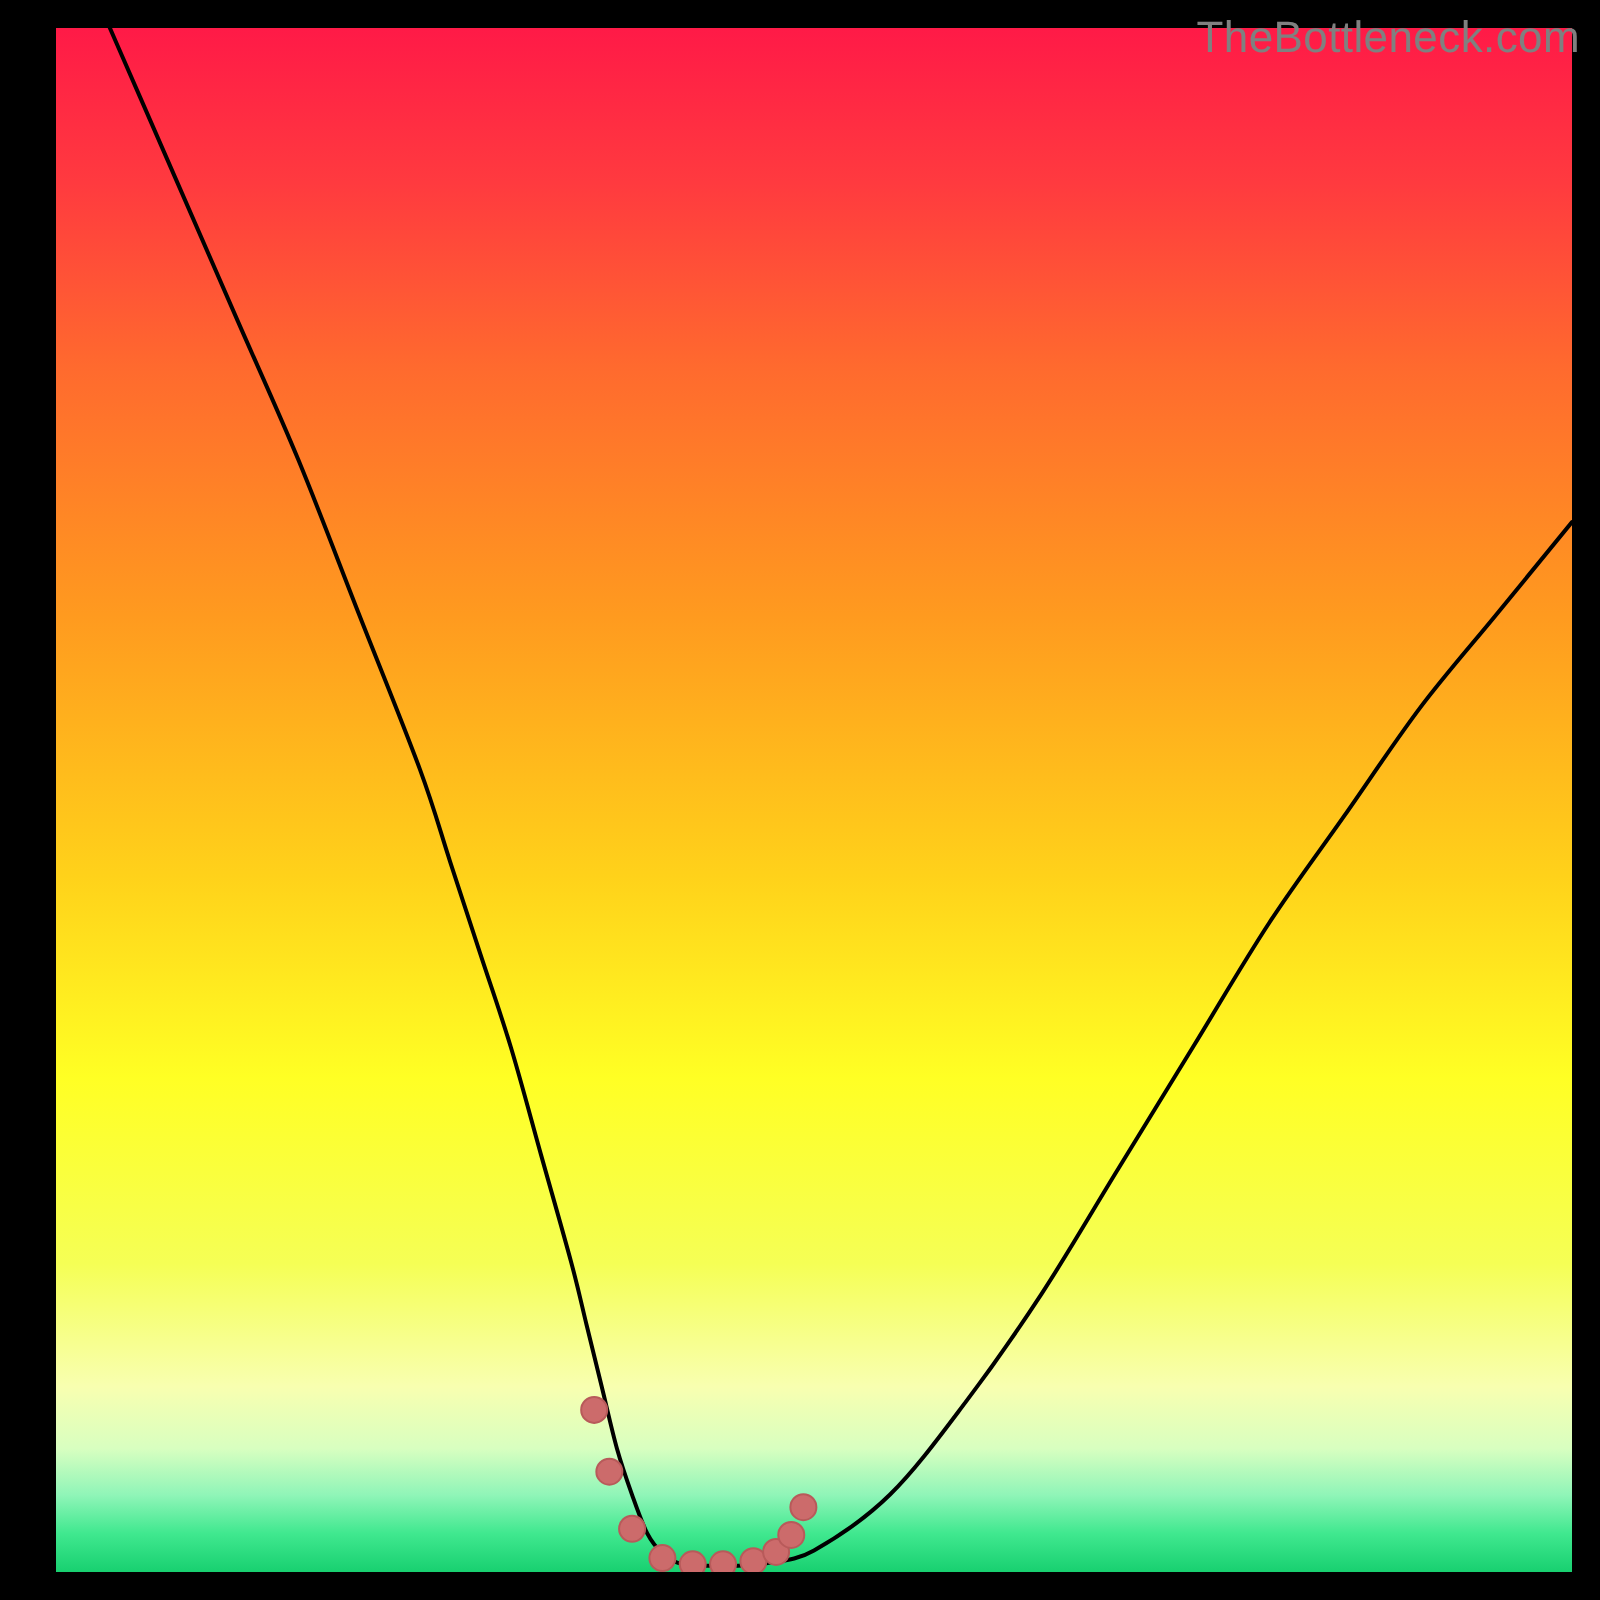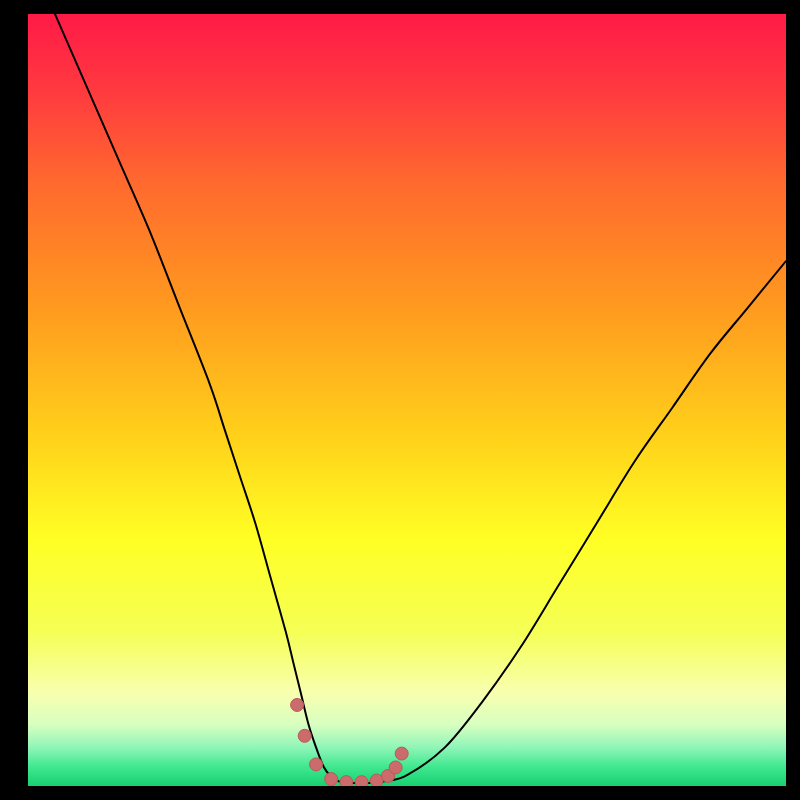--- a/index.html
+++ b/index.html
@@ -62,13 +62,14 @@
           <circle cx="303.2" cy="765.052" r="6.5" fill="#cc6b6b" stroke="#b85a5a" stroke-width="1"></circle>
           <circle cx="318.36" cy="768.14" r="6.5" fill="#cc6b6b" stroke="#b85a5a" stroke-width="1"></circle>
           <circle cx="333.52" cy="768.14" r="6.5" fill="#cc6b6b" stroke="#b85a5a" stroke-width="1"></circle>
           <circle cx="348.68" cy="766.596" r="6.5" fill="#cc6b6b" stroke="#b85a5a" stroke-width="1"></circle>
           <circle cx="360.05" cy="761.9639999999999" r="6.5" fill="#cc6b6b" stroke="#b85a5a" stroke-width="1"></circle>
           <circle cx="367.63" cy="753.472" r="6.5" fill="#cc6b6b" stroke="#b85a5a" stroke-width="1"></circle>
           <circle cx="373.694" cy="739.576" r="6.5" fill="#cc6b6b" stroke="#b85a5a" stroke-width="1"></circle>
         </g>
       </svg>
     </div>
+  <div class="watermark" id="wm" style="right: 10px; top: 6px;">TheBottleneck.com</div>
 </div>
 
 </body></html>

